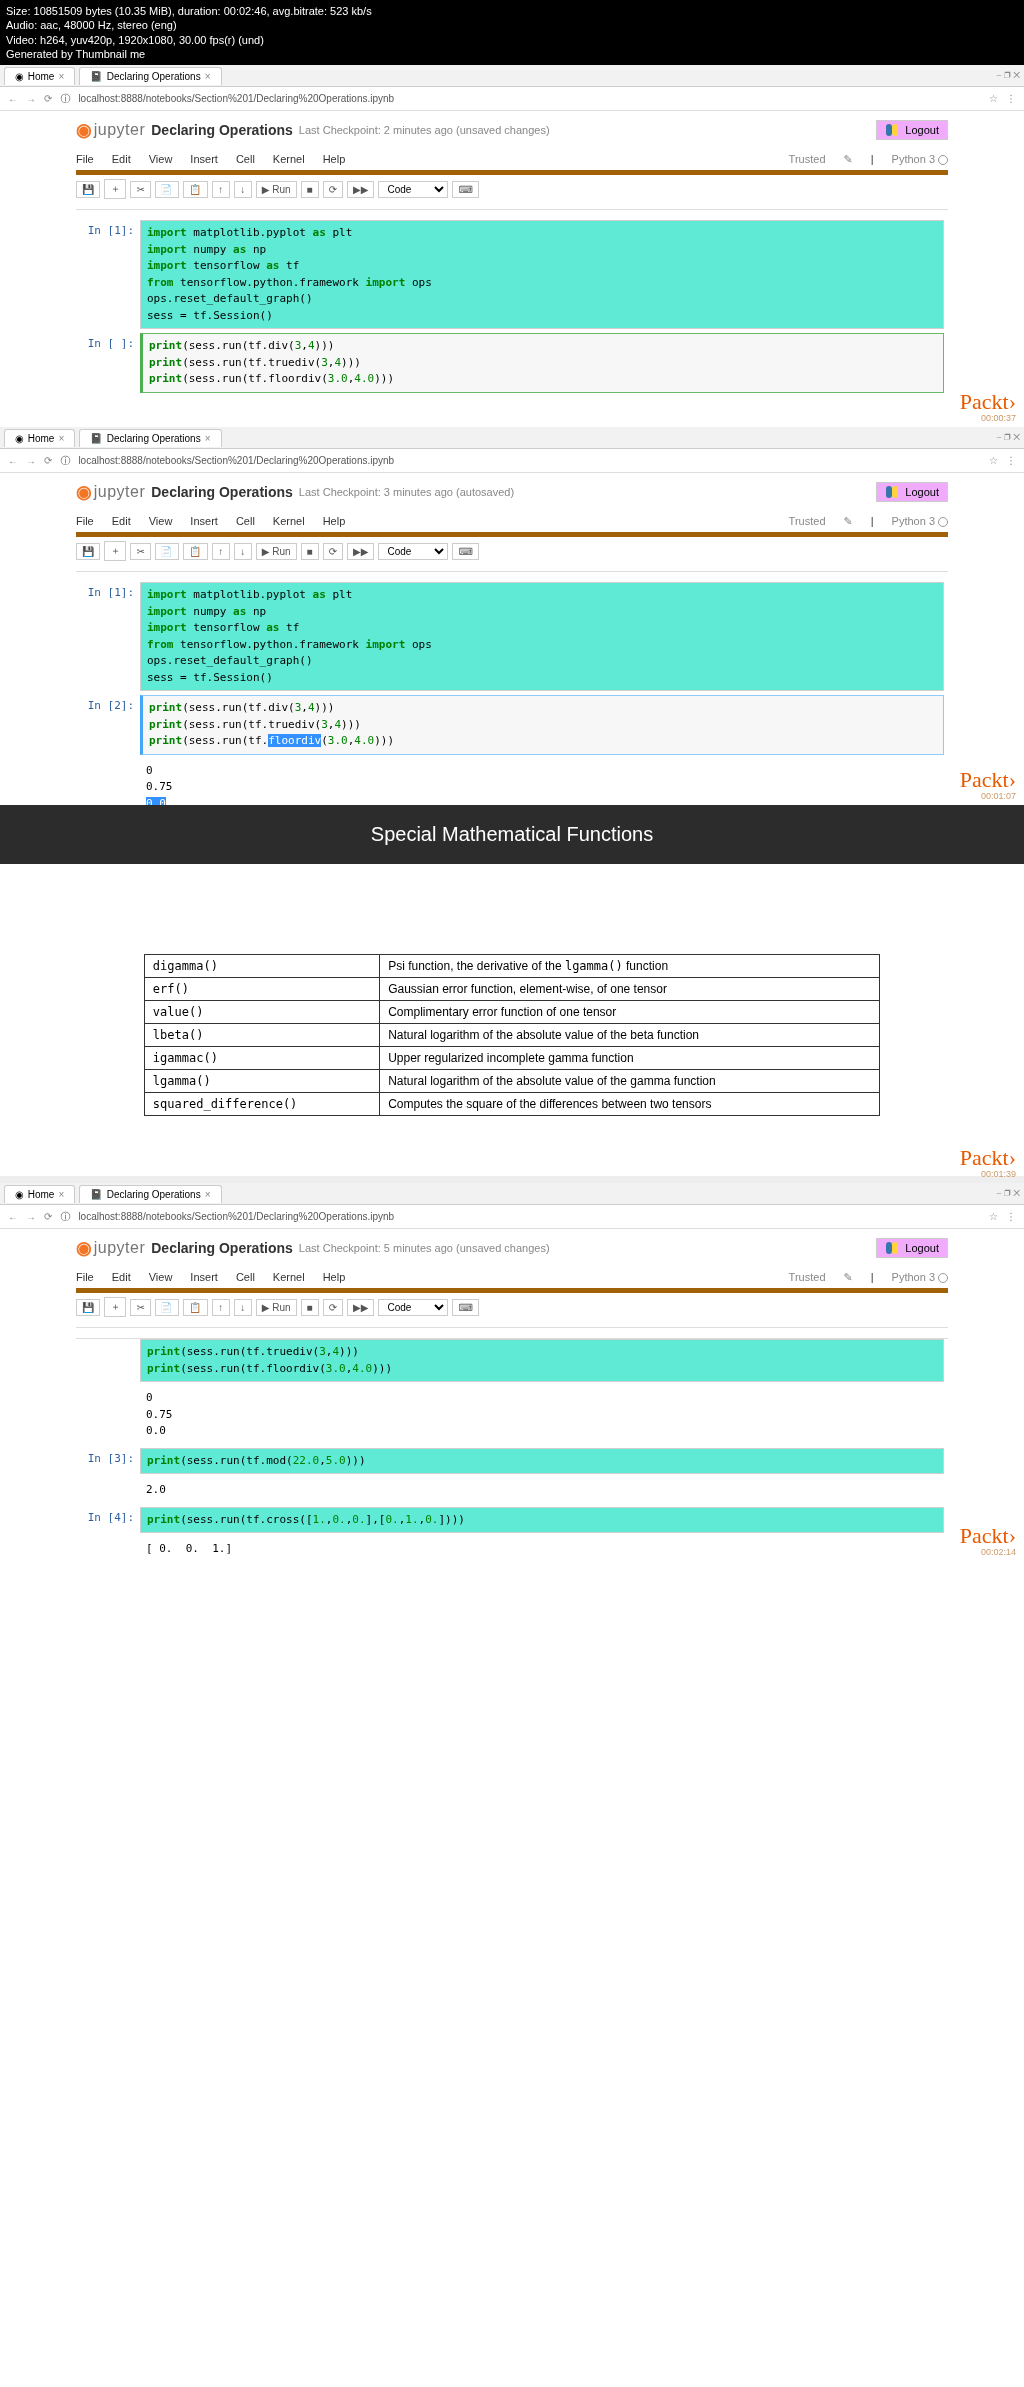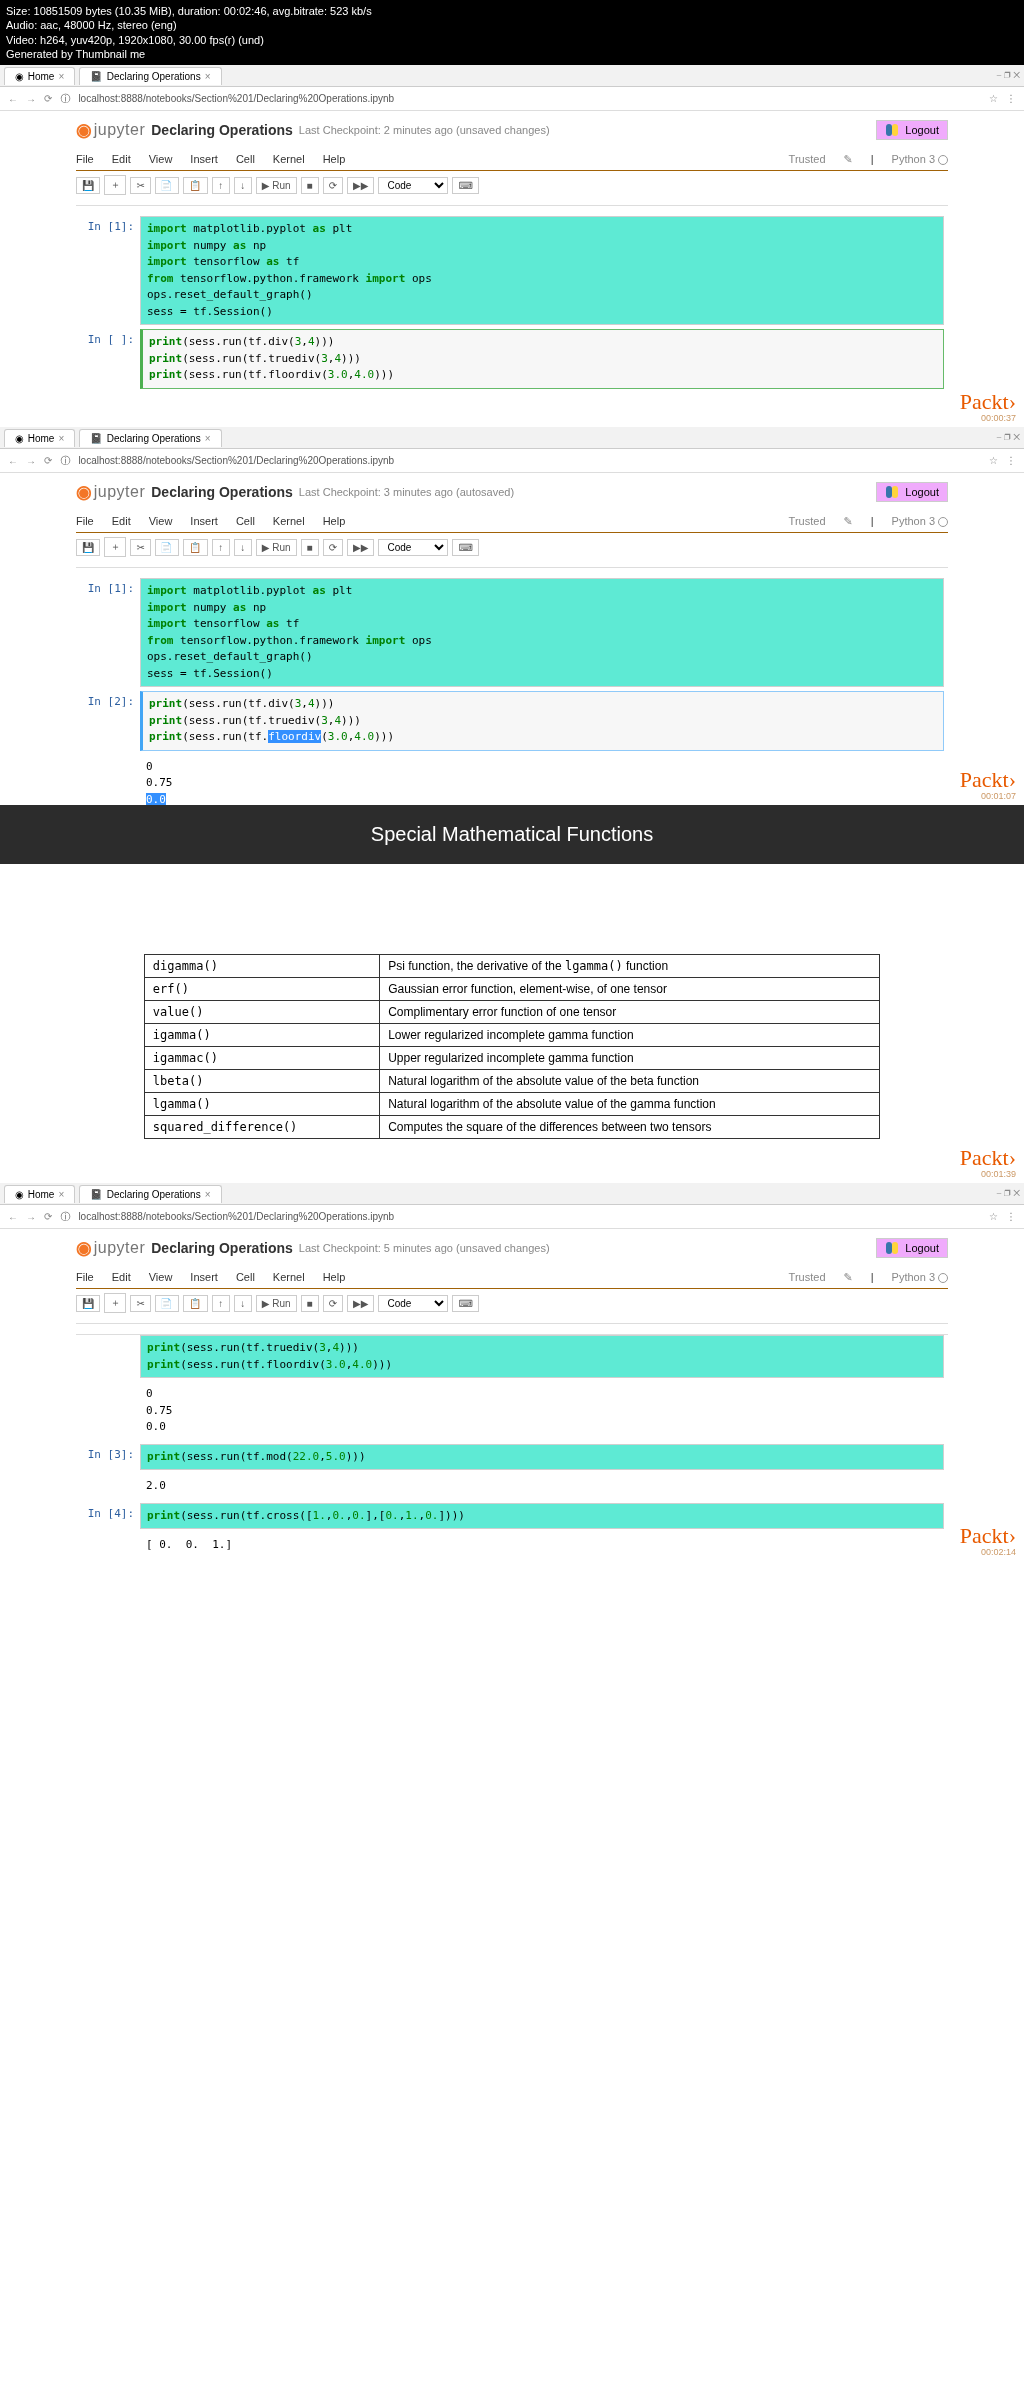--- a/index.html
+++ b/index.html
@@ -15,21 +15,21 @@
   .star { margin-left: auto; color: #888; }
   .page { background: #fff; padding: 0 0 40px 0; }
   .container { max-width: 900px; margin: 0 auto; padding: 0 14px; }
   .nb-header { display: flex; align-items: center; padding: 8px 0; gap: 6px; }
   .jp-logo { display: flex; align-items: center; gap: 2px; }
   .jp-logo .glyph { color: #f37626; font-size: 18px; font-weight: bold; }
   .jp-logo .word { color: #757575; font-size: 16px; letter-spacing: 0.5px; }
   .nb-title { font-weight: bold; font-size: 14px; color: #333; }
   .checkpoint { color: #888; font-size: 11px; }
   .logout { margin-left: auto; border: 1px solid #ccc; padding: 2px 8px; font-size: 11px; background: #f0abfc; display: flex; align-items: center; gap: 6px; }
-  .menubar { display: flex; gap: 18px; padding: 4px 0; font-size: 11px; color: #333; border-bottom: 1px solid #a16207; }
+  .menubar { display: flex; gap: 18px; padding: 4px 0; font-size: 11px; color: #333; border-bottom: 5px solid #a16207; }
   .menubar .spacer { margin-left: auto; }
   .trusted { color: #888; }
   .kernel { color: #888; }
   .kernel .dot { display: inline-block; width: 10px; height: 10px; border: 1px solid #999; border-radius: 50%; margin-left: 3px; vertical-align: middle; }
   .toolbar { display: flex; align-items: center; gap: 4px; padding: 4px 0 10px 0; border-bottom: 1px solid #ddd; margin-bottom: 10px; }
   .tb-btn { border: 1px solid #ccc; padding: 2px 5px; font-size: 10px; background: #fff; min-width: 18px; text-align: center; color: #555; }
   .tb-select { border: 1px solid #ccc; padding: 1px 4px; font-size: 10px; background: #fff; width: 70px; }
   .cells { padding: 0 4px; }
   .cell { display: flex; margin-bottom: 4px; }
   .prompt { width: 60px; text-align: right; padding: 4px 6px 4px 0; font-family: monospace; font-size: 11px; color: #2d5fa0; flex-shrink: 0; }
@@ -277,30 +277,26 @@
             </tr>
             <tr>
               <td>erf()</td>
               <td>Gaussian error function, element-wise, of one tensor</td>
             </tr>
             <tr>
               <td>value()</td>
               <td>Complimentary error function of one tensor</td>
             </tr>
             <tr>
-              <td>igamma()</td>
-              <td>Lower regularized incomplete gamma function</td>
+              <td>lbeta()</td>
+              <td>Natural logarithm of the absolute value of the beta function</td>
             </tr>
             <tr>
               <td>igammac()</td>
               <td>Upper regularized incomplete gamma function</td>
-            </tr>
-            <tr>
-              <td>lbeta()</td>
-              <td>Natural logarithm of the absolute value of the beta function</td>
             </tr>
             <tr>
               <td>lgamma()</td>
               <td>Natural logarithm of the absolute value of the gamma function</td>
             </tr>
             <tr>
               <td>squared_difference()</td>
               <td>Computes the square of the differences between two tensors</td>
             </tr>
           </tbody>

